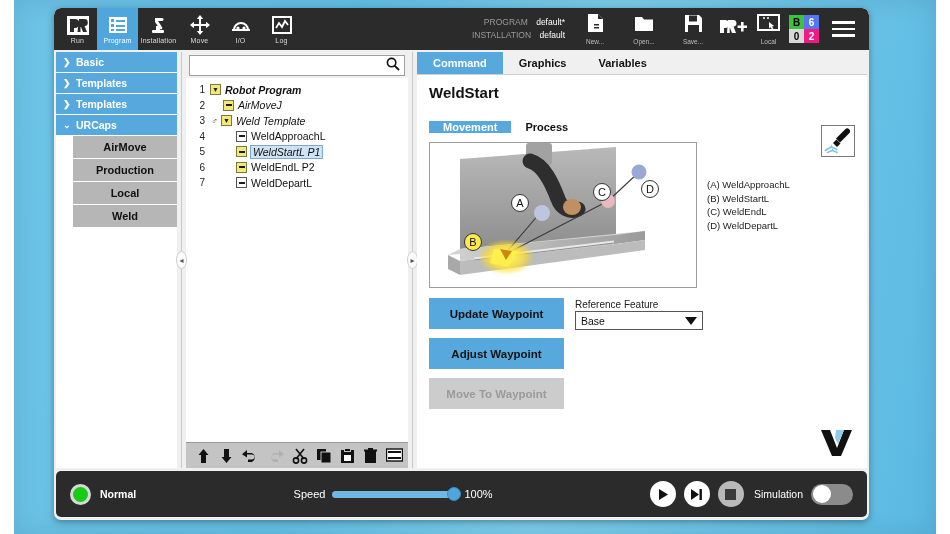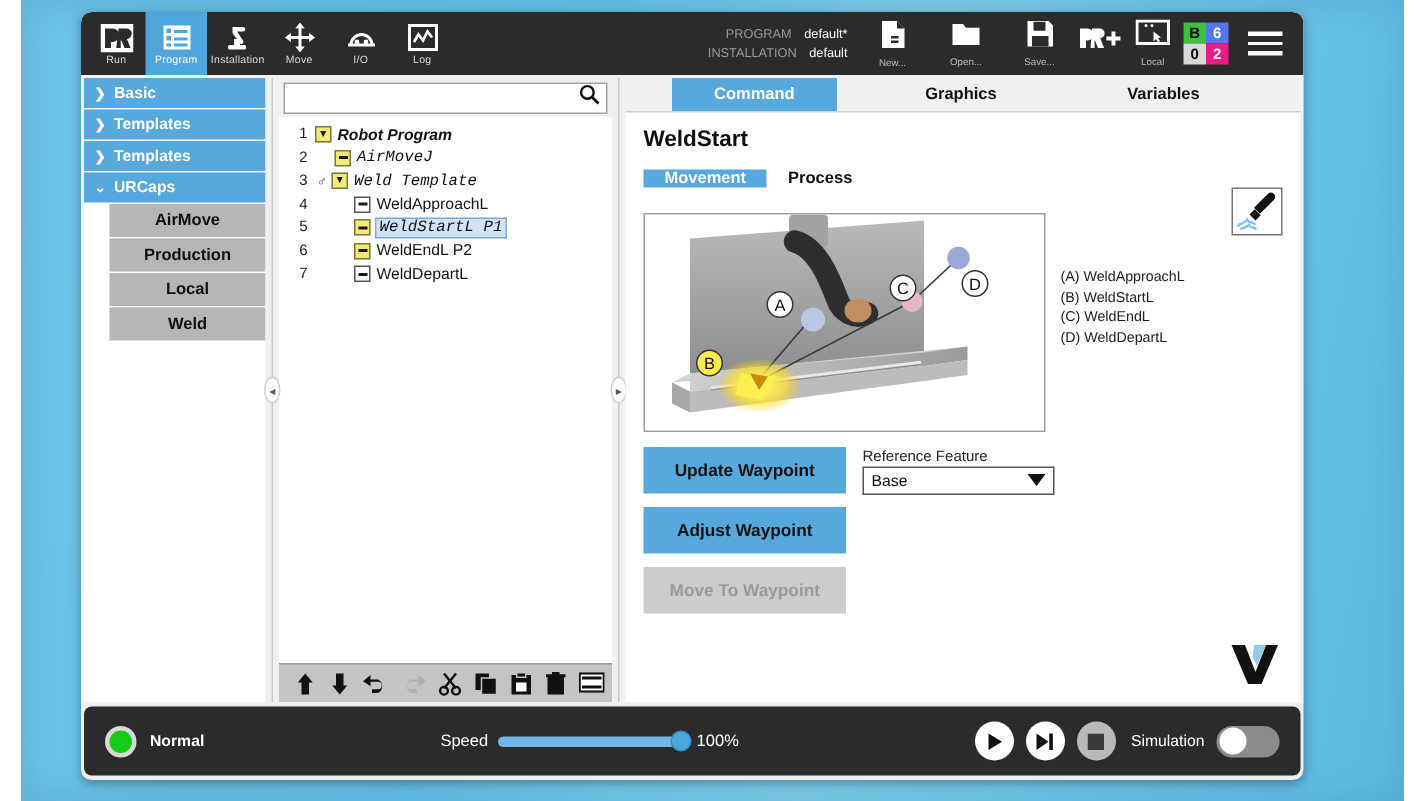--- a/index.html
+++ b/index.html
@@ -130,41 +130,41 @@
   }
   .dash {
     width: 11px; height: 11px; background: #f2e97a; border: 1px solid #7a7a3a;
     display: inline-flex; align-items: center; justify-content: center;
     margin-right: 4px; flex: 0 0 auto;
   }
   .dash.plain { background: #ffffff; border-color: #555; }
   .dash i { display: block; width: 6px; height: 2.4px; background: #1a1a1a; }
   .tlabel { color: #111; }
   .tlabel.bold { font-weight: bold; font-style: italic; }
-  .tlabel.ital { font-style: italic; font-family: Liberation Mono, monospace; }
+  .tlabel.ital { font-style: italic; }
   .trow.sel .tlabel { background: #cfe3f5; outline: 1px solid #7aa8cf; padding: 0 2px; }
   .pin { width: 9px; font-size: 9px; color: #444; margin-right: 2px; text-align: center; }
 
   .treetools {
     height: 26px; background: #c4c4c4; border-top: 1px solid #9a9a9a;
     display: flex; align-items: center; gap: 8px; padding-left: 10px;
   }
   .treetools span { cursor: pointer; display: flex; align-items: center; }
 
   
   .cmdcol { flex: 1; display: flex; flex-direction: column; background: #fff; min-width: 0; }
   .tabs { height: 22px; display: flex; align-items: stretch; background: #f0f0f0; }
   .tab {
-    padding: 0 28px; display: flex; align-items: center;
-    font-size: 11px; font-weight: bold; color: #111; cursor: pointer; margin-left: 31px;
+    padding: 0 16px; display: flex; align-items: center;
+    font-size: 11px; font-weight: bold; color: #111; cursor: pointer;
   }
   .tab.active { background: #57a9dd; color: #fff; }
   .panel { flex: 1; background: #fff; border-top: 1px solid #cfcfcf; padding: 9px 12px 0 12px; position: relative; min-height: 0; }
   .ptitle { font-size: 15px; font-weight: bold; color: #111; margin-bottom: 12px; }
-  .subtabs { display: flex; align-items: flex-start; height: 20px; margin-bottom: 9px; position: relative; }
+  .subtabs { display: flex; align-items: flex-end; height: 20px; margin-bottom: 9px; position: relative; }
   .stab { padding: 0 14px; display: flex; align-items: center; font-size: 11px; font-weight: bold; cursor: pointer; color: #111; }
   .stab.active { background: #57a9dd; color: #fff; }
   .stab-rule { position: absolute; left: 0; right: 0; bottom: 0; height: 1px; background: #c9c9c9; z-index: -1; }
 
   .torch-icon {
     position: absolute; right: 12px; top: 50px; width: 34px; height: 32px;
     border: 1px solid #777; background: #fff; cursor: pointer;
   }
 
   .graphrow { display: flex; gap: 10px; }

